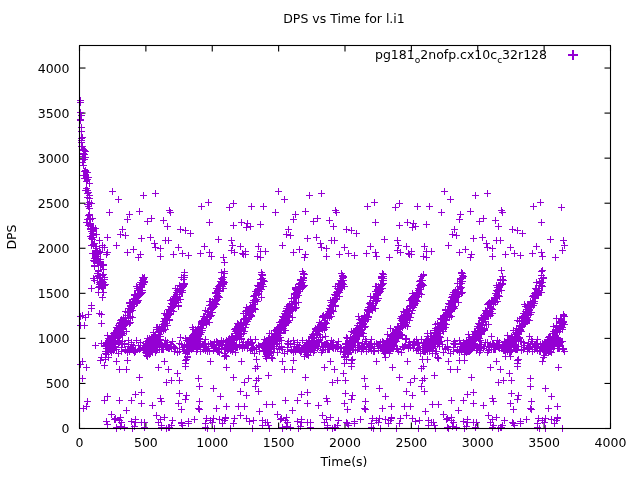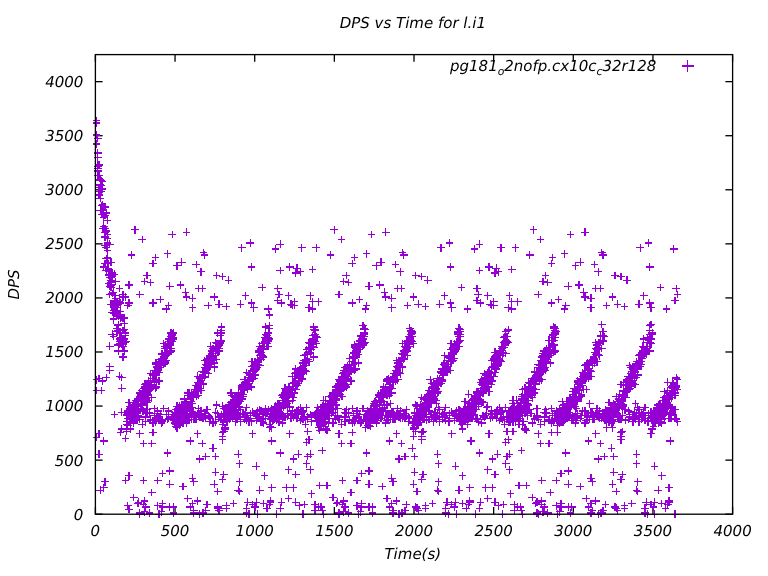--- a/index.html
+++ b/index.html
@@ -12,21 +12,20 @@
     width: 640px;
     height: 480px;
     overflow: hidden;
     font-family: "DejaVu Sans", sans-serif;
     color: #000000;
   }
   #plot-root {
     position: relative;
     width: 640px;
     height: 352px;
-    font-style: italic;
   }
   #chart-svg {
     position: absolute;
     left: 0;
     top: 0;
     display: block;
   }
   .ttl {
     font-size: 12.5px;
     fill: #000000;

